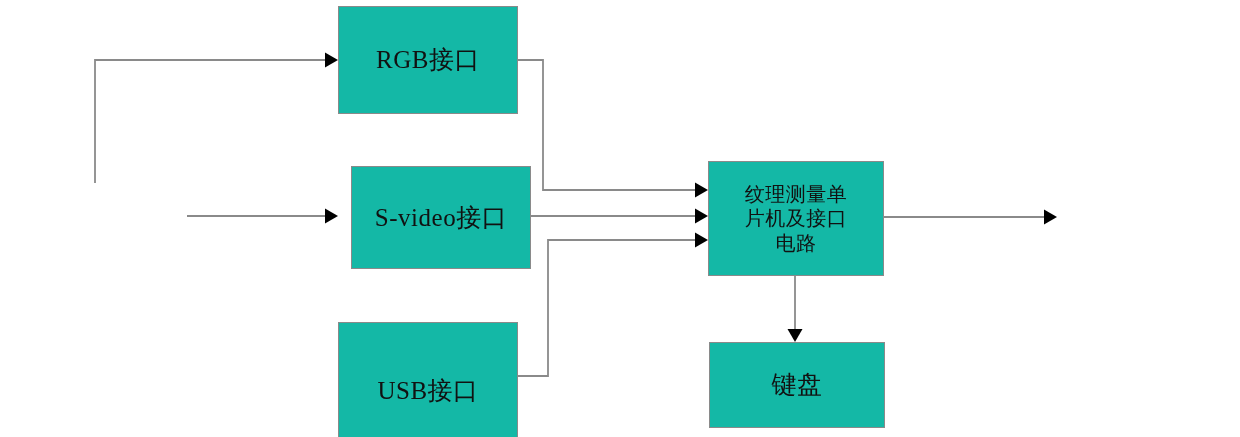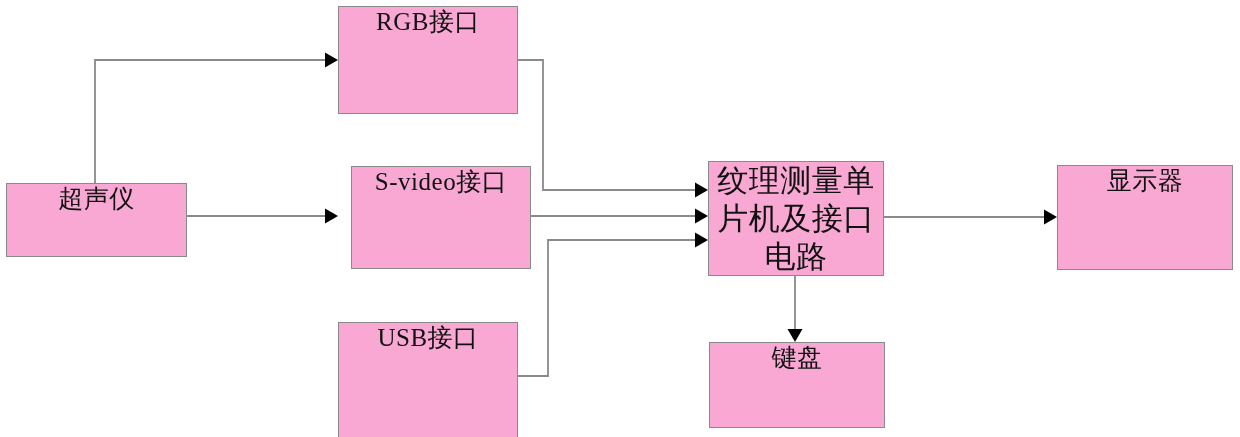--- a/index.html
+++ b/index.html
@@ -12,37 +12,38 @@
     width: 1240px;
     height: 437px;
     background: #ffffff;
     font-family: "Liberation Serif", "DejaVu Serif", serif;
     overflow: hidden;
   }
   .node {
     position: absolute;
     box-sizing: border-box;
     border: 1.5px solid #8a8a8a;
-    background: #f9a8d4;
+    background: #14b8a6;
     display: flex;
+    align-items: center;
     justify-content: center;
     text-align: center;
     color: #000000;
     z-index: 3;
   }
   .node-label {
     display: block;
     font-size: 25px;
     line-height: 1.18;
     letter-spacing: 0.5px;
     white-space: pre-line;
     color: #111111;
   }
   .node-label.multiline {
-    font-size: 31px;
+    font-size: 20px;
     line-height: 1.22;
   }
   svg.edges {
     position: absolute;
     left: 0;
     top: 0;
     width: 1240px;
     height: 437px;
     z-index: 1;
     overflow: visible;
@@ -72,23 +73,20 @@
       <path d="M 518 216 L 696 216" class="edge-line" stroke="#8a8a8a"></path>
       <polygon points="695,208.5 695,223.5 708,216" class="arrow-head" fill="#000000"></polygon>
       <path d="M 518 376 L 548 376 L 548 240 L 696 240" class="edge-line" stroke="#8a8a8a"></path>
       <polygon points="695,232.5 695,247.5 708,240" class="arrow-head" fill="#000000"></polygon>
       <path d="M 884 217 L 1045 217" class="edge-line" stroke="#8a8a8a"></path>
       <polygon points="1044,209.5 1044,224.5 1057,217" class="arrow-head" fill="#000000"></polygon>
       <path d="M 795 276 L 795 330" class="edge-line" stroke="#8a8a8a"></path>
       <polygon points="787.5,329 802.5,329 795,342" class="arrow-head" fill="#000000"></polygon>
     </svg>
 
-  <div class="node" style="left:6px; top:183px; width:181px; height:74px;">
-    <span class="node-label">超声仪</span>
-  </div>
 
   <div class="node" style="left:338px; top:6px; width:180px; height:108px;">
     <span class="node-label">RGB接口</span>
   </div>
 
   <div class="node" style="left:338px; top:166px; width:180px; height:103px;margin-left:13px;">
     <span class="node-label">S-video接口</span>
   </div>
 
   <div class="node" style="left:338px; top:322px; width:180px; height:138px;">
@@ -98,17 +96,14 @@
   <div class="node" style="left:708px; top:161px; width:176px; height:115px;">
     <span class="node-label multiline">纹理测量单
 片机及接口
 电路</span>
   </div>
 
   <div class="node" style="left:709px; top:342px; width:176px; height:86px;">
     <span class="node-label">键盘</span>
   </div>
 
-  <div class="node" style="left:1057px; top:165px; width:176px; height:105px;">
-    <span class="node-label">显示器</span>
-  </div>
 
 </div>
 
 </body></html>

